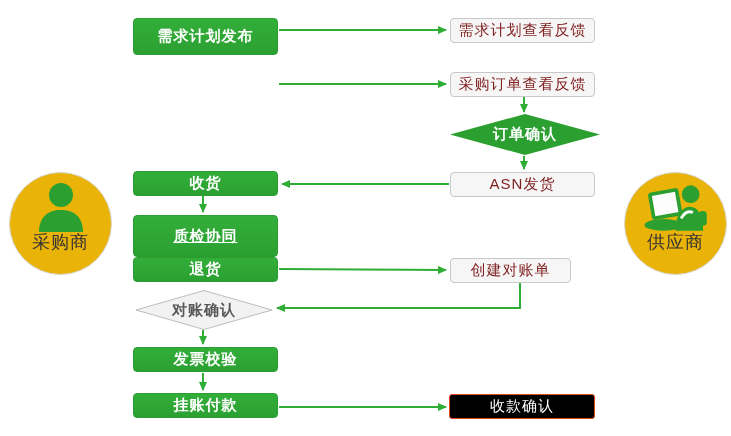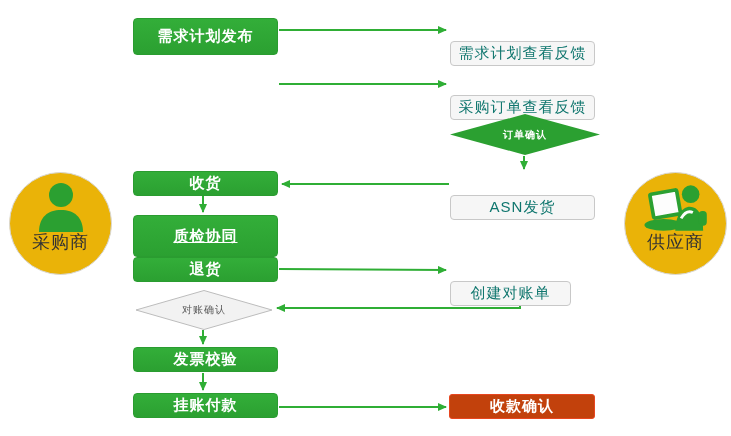--- a/index.html
+++ b/index.html
@@ -3,31 +3,31 @@
 <meta charset="utf-8">
 <style>
   html,body{margin:0;padding:0;background:#ffffff;}
   .stage{position:relative;width:731px;height:436px;background:#ffffff;overflow:hidden;
          font-family:"Liberation Sans","DejaVu Sans",sans-serif;}
   .connectors{position:absolute;left:0;top:0;width:731px;height:436px;pointer-events:none;}
   .node{position:absolute;display:flex;align-items:center;justify-content:center;
         box-sizing:border-box;font-size:15px;letter-spacing:1px;white-space:nowrap;}
   .node.green{background:linear-gradient(#33ae39,#2ba031);color:#ffffff;font-weight:bold;
         border-radius:4px;border:1px solid #2a9c30;}
-  .node.plain{background:#f6f6f6;color:#0f766e;font-weight:normal;
-        border-radius:4px;border:1px solid #c8c8c8;margin-top:23px;}
-  .node.red{background:#c2410c;color:#ffffff;font-weight:bold;border-radius:3px;
+  .node.plain{background:#f6f6f6;color:#7f1d1d;font-weight:normal;
+        border-radius:4px;border:1px solid #c8c8c8;}
+  .node.red{background:#000000;color:#ffffff;font-weight:normal;border-radius:3px;
         border:1px solid #e8461f;}
   .diamond{position:absolute;}
   .diamond svg{position:absolute;left:0;top:0;width:100%;height:100%;}
   .diamond .dlabel{position:absolute;left:0;top:0;width:100%;height:100%;
         display:flex;align-items:center;justify-content:center;
-        font-size:10px;letter-spacing:1px;white-space:nowrap;}
+        font-size:15px;letter-spacing:1px;white-space:nowrap;}
   .diamond.green-d .dlabel{color:#ffffff;font-weight:bold;}
-  .diamond.gray-d .dlabel{color:#595959;font-weight:normal;text-align:center;}
+  .diamond.gray-d .dlabel{color:#595959;font-weight:bold;text-align:center;}
   .actor{position:absolute;width:103px;height:103px;border-radius:50%;
         background:#eab308;border:1px solid #d8d8d8;box-sizing:border-box;
         display:flex;flex-direction:column;align-items:center;justify-content:flex-start;}
   .actor .actor-label{font-size:18px;color:#333333;letter-spacing:1px;margin-top:-2px;}
   .actor svg.actor-icon{margin-top:9px;}
 </style>
 </head>
 <body>
 
 <div class="stage">

